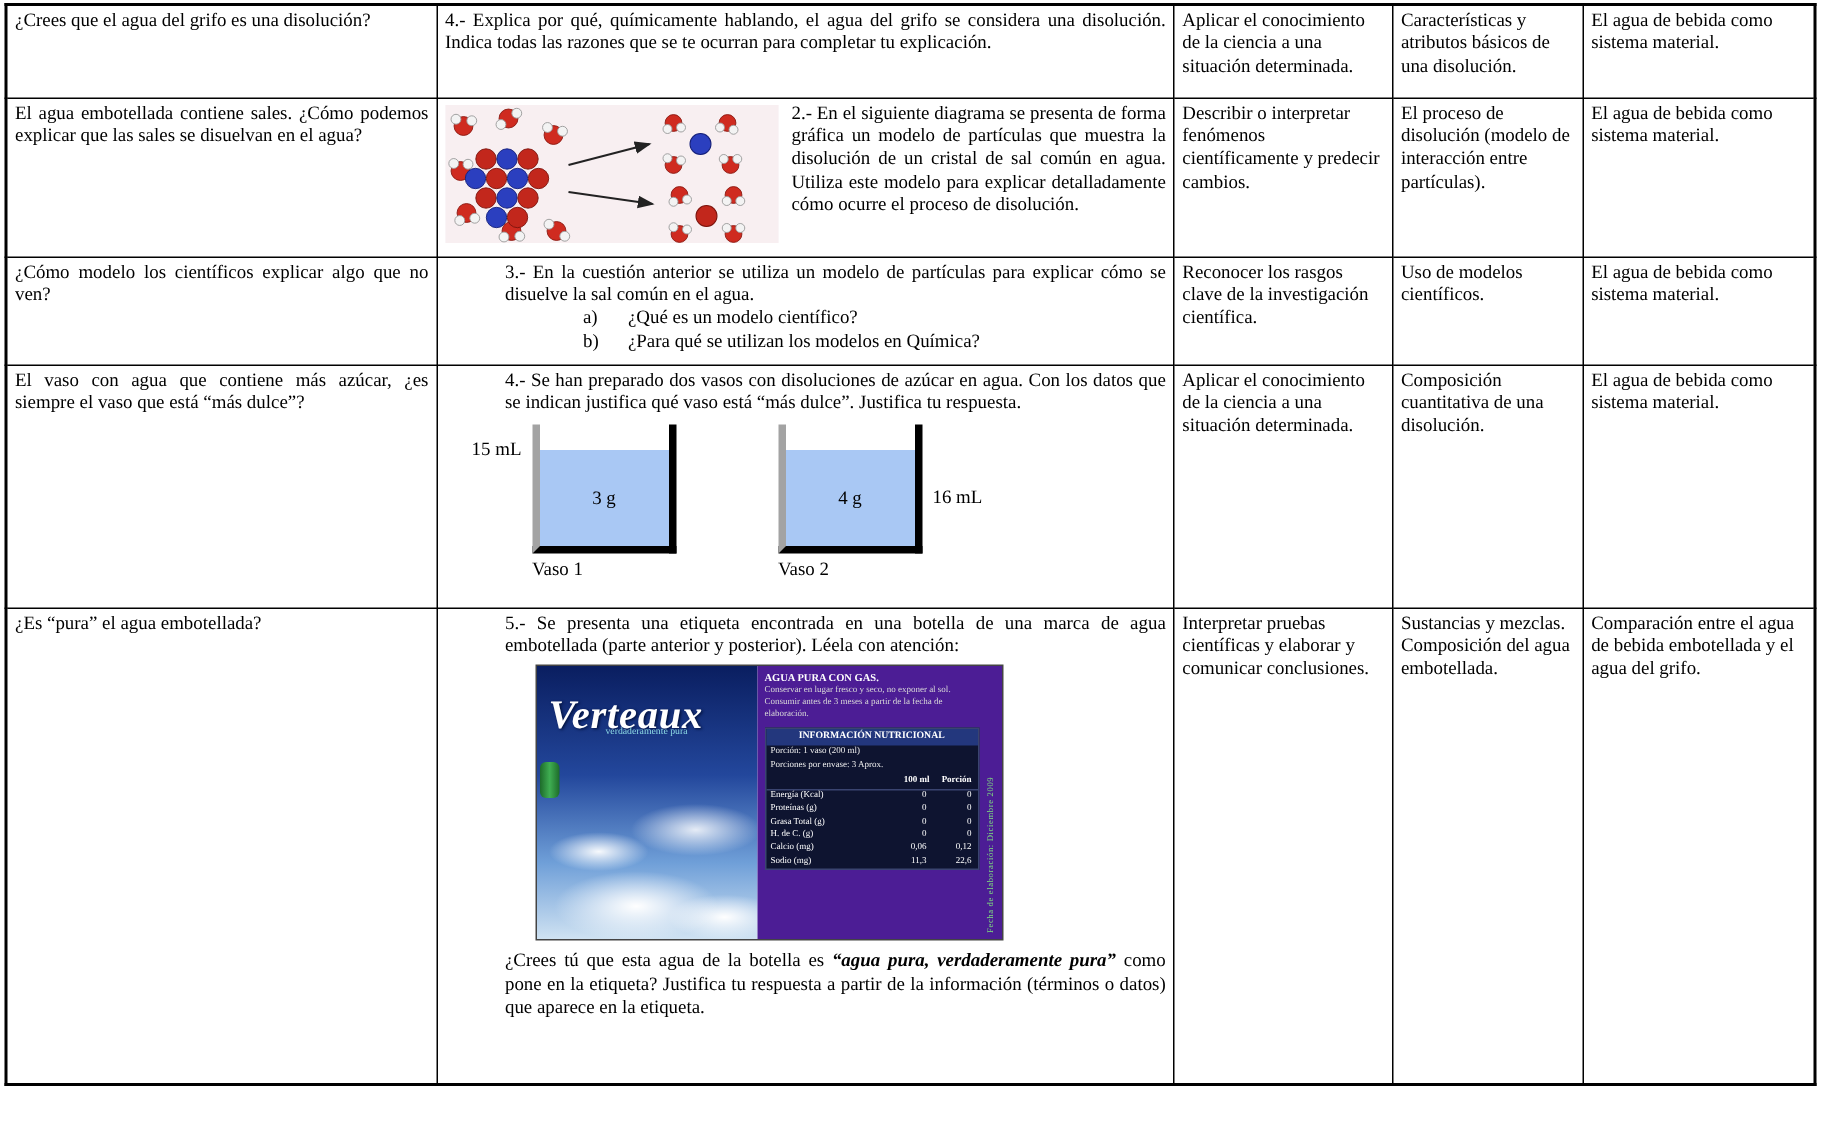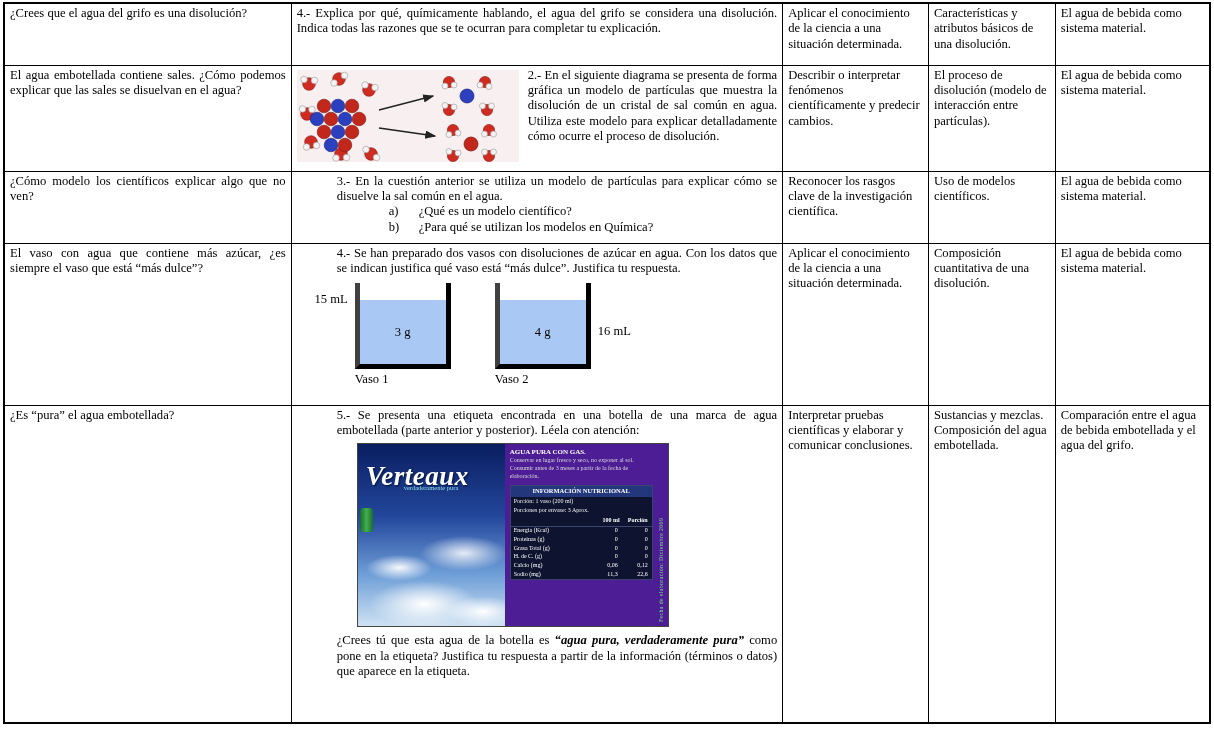--- a/index.html
+++ b/index.html
@@ -21,23 +21,23 @@
 
   
   .particle-img { float:left; margin:2px 9px 2px 0; background:#f8eff1; }
 
   
   .subitems { margin-left:92px; }
   .subitem { display:flex; }
   .subitem .lab { width:30px; flex:none; }
 
   
-  .beakers { display:flex; gap:44px; margin:7px 0 0 58px; }
+  .beakers { display:flex; gap:68px; margin:7px 0 0 58px; }
   .beaker-unit { position:relative; width:96px; }
-  .beaker { width:96px; height:86px; border-left:5px solid #404040; border-right:5px solid #000;
+  .beaker { width:96px; height:86px; border-left:5px solid #a3a3a3; border-right:5px solid #000;
             border-bottom:5px solid #000; position:relative;padding-left:40px; }
   .liquid { position:absolute; left:0; right:0; bottom:0; height:64px; background:#a9c8f4;
             display:flex; align-items:center; justify-content:center; }
   .vol { position:absolute; top:9px; white-space:nowrap; }
   .vol-left { right:100%; margin-right:7px; }
   .vol-right { left:100%; margin-left:7px;margin-top:32px; }
   .beaker-caption { margin-top:3px; }
 
   
   .bottle-label { display:flex; width:312px; height:184px; margin:5px 0 6px 60px;

